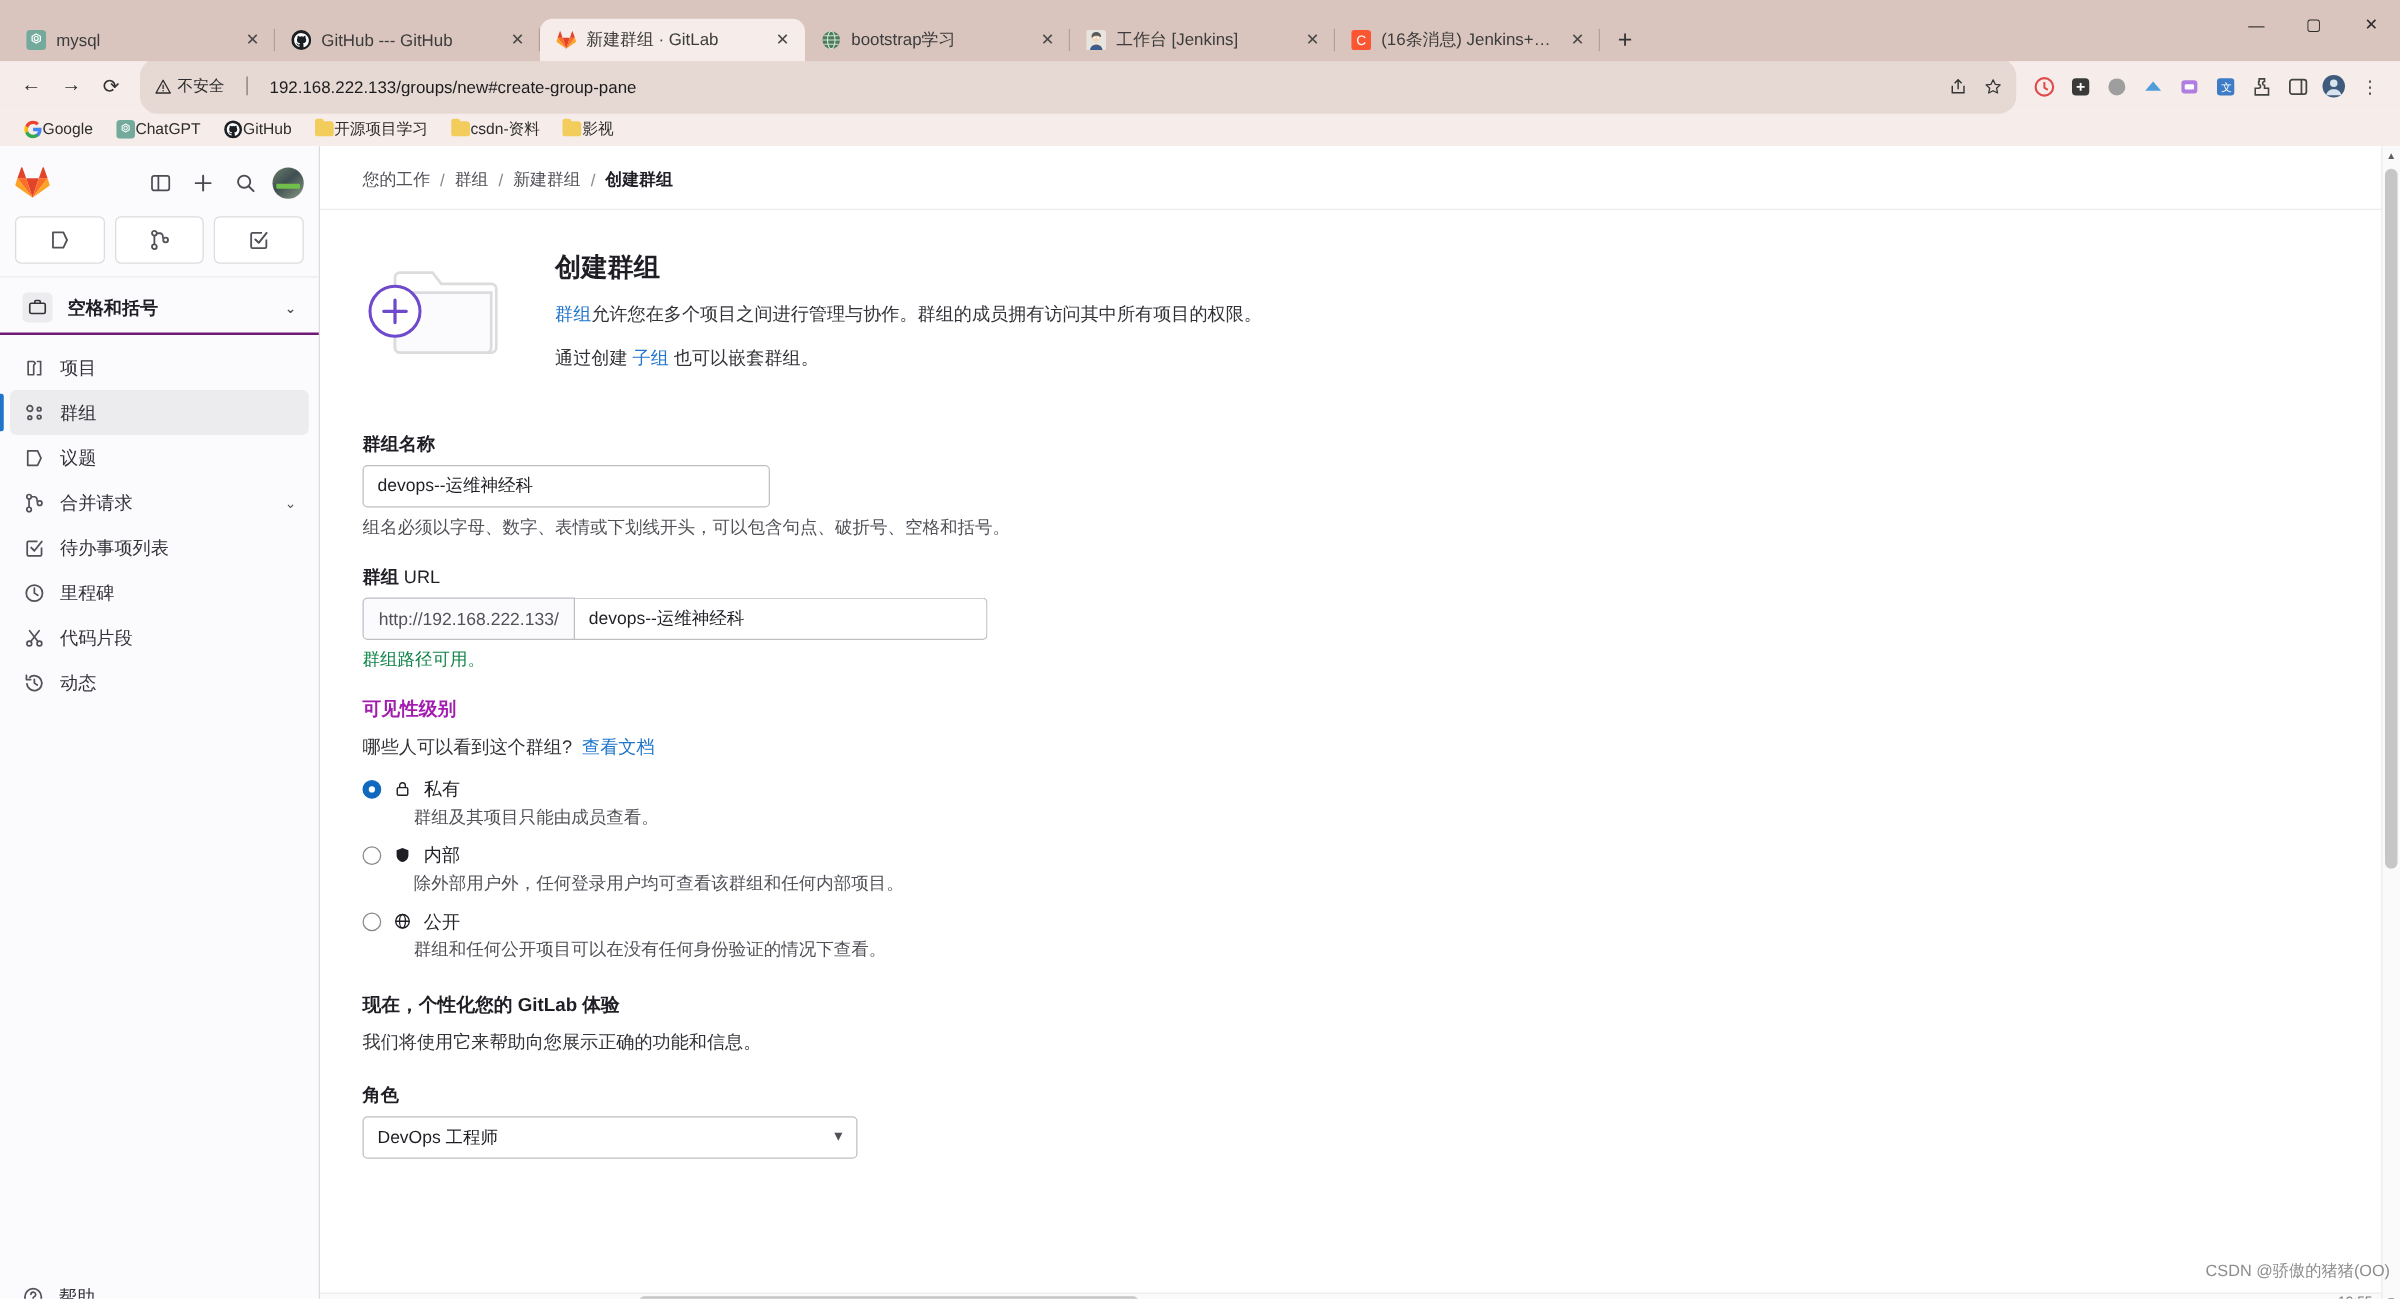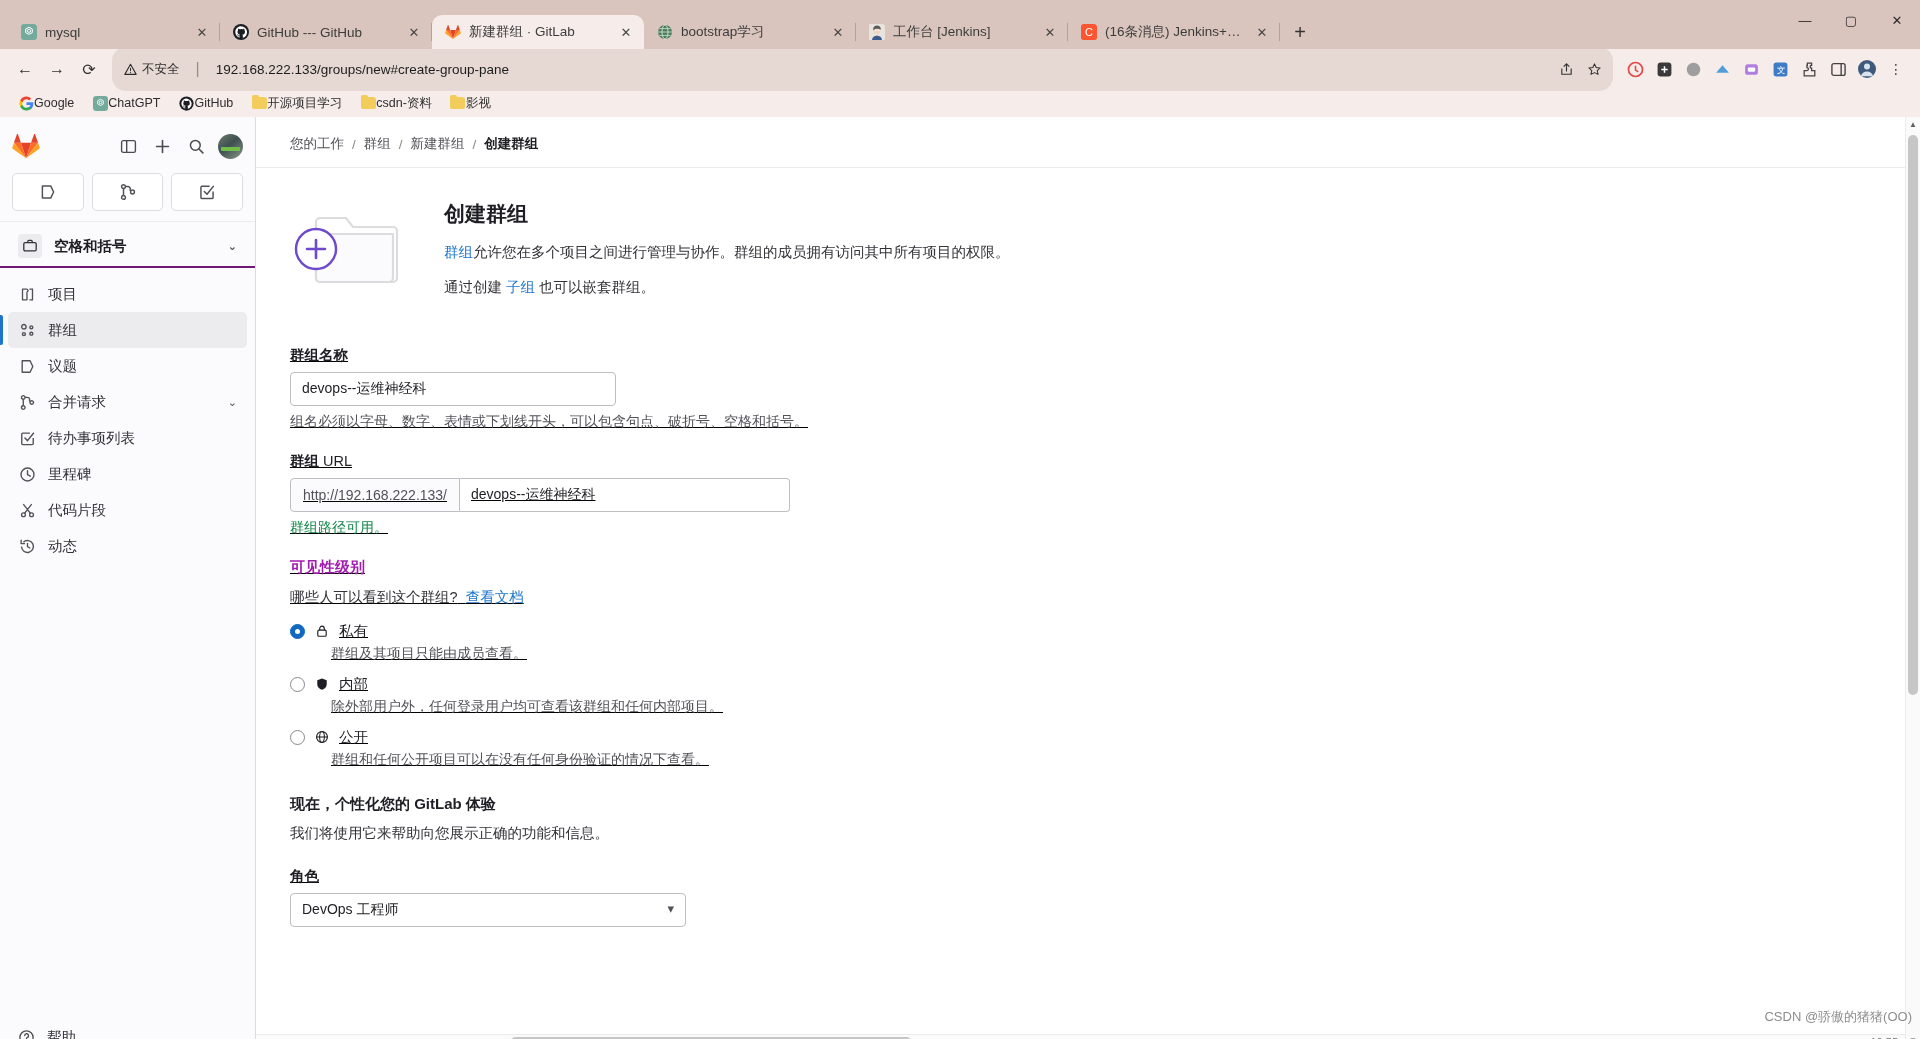--- a/index.html
+++ b/index.html
@@ -255,21 +255,21 @@
   .flabel .light { font-weight: normal; }
   .finput {
     width: 326px; height: 34px;
     border: 1px solid #bfbfc3; border-radius: 4px;
     padding: 0 11px; font-size: 14px; color: #1f1e24;
     background: #fff; outline: none;
     font-family: "Liberation Sans", sans-serif;
   }
   .fhint { font-size: 14px; color: #535158; margin-top: 7px; }
   .fhint.ok { color: #108548; }
-  .fgroup { margin-bottom: 21px; text-decoration: underline; }
+  .fgroup { margin-bottom: 21px; }
 
   .urlrow { display: flex; width: 500px; }
   .url-prefix {
     height: 34px; display: flex; align-items: center;
     padding: 0 12px; font-size: 14px; color: #535158;
     background: #fbfafd; border: 1px solid #bfbfc3;
     border-radius: 4px 0 0 4px; white-space: nowrap;
   }
   .url-input {
     flex: 1 1 auto; height: 34px;

